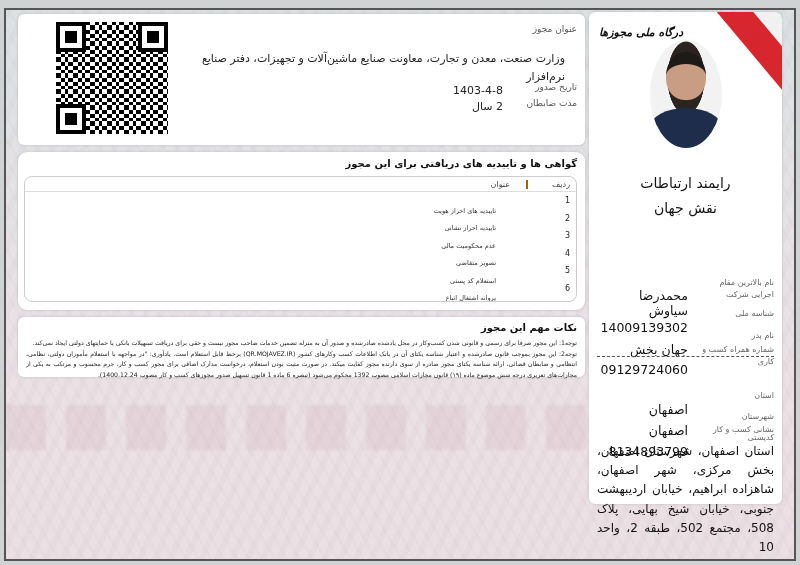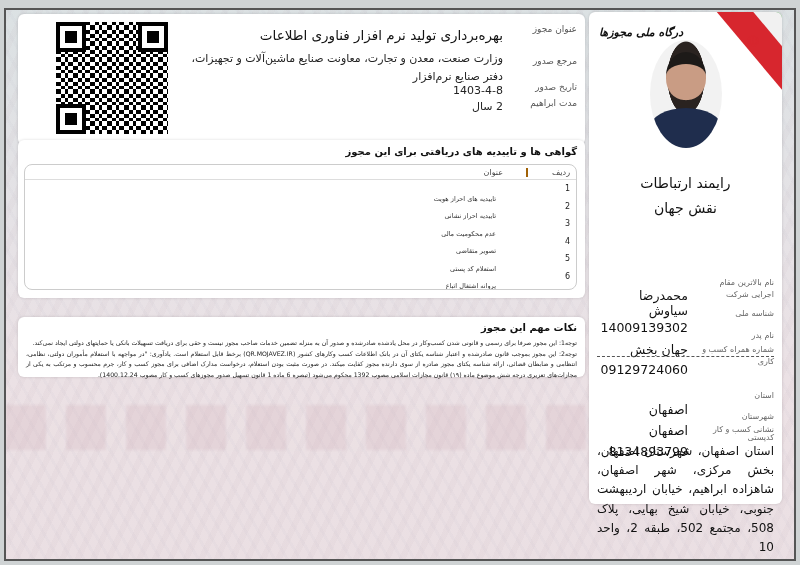--- a/index.html
+++ b/index.html
@@ -71,58 +71,56 @@
     background:
       repeating-linear-gradient(90deg, #000 0 5px, #fff 5px 9px, #000 9px 12px, #fff 12px 17px),
       repeating-linear-gradient(0deg, #000 0 4px, #fff 4px 8px, #000 8px 13px, #fff 13px 16px);
     background-blend-mode: difference;
   }
   .qr .finder { position:absolute; width: 30px; height: 30px; background:#fff; border: 4px solid #000; }
   .qr .finder::after { content:""; position:absolute; left:5px; top:5px; width:12px; height:12px; background:#000; }
   .qr .f1 { left: 0; top: 0; } .qr .f2 { right: 0; top: 0; } .qr .f3 { left: 0; bottom: 0; }
 
   
-  .certs { left: 18px; top: 140px; width: 567px; height: 158px; }
+  .certs { left: 18px; top: 152px; width: 567px; height: 158px; border-radius: 9px; }
   .certs h3 { position:absolute; right: 8px; top: 6px; font-size: 10px; font-weight: bold; color:#111; }
   .tbl { position:absolute; left: 6px; right: 8px; top: 24px; height: 126px; border: 1px solid #ccc; border-radius: 8px; overflow: hidden; }
   .tbl .thead { display: flex; height: 15px; border-bottom: 1px solid #ddd; align-items: center; font-size: 8px; color:#444; }
   .tbl .c1 { width: 48px; padding-right: 6px; text-align: right; }
   .tbl .c2 { flex: 1; padding-right: 8px; text-align: right; }
-  .tbl .thead .c2 { border-right: 2px solid #a16207; padding-right: 23px; }
+  .tbl .thead .c2 { border-right: 2px solid #a16207; padding-right: 16px; }
   .tbl .trow { display: flex; height: 17.5px; align-items: center; font-size: 6.5px; color:#333; }
   .tbl .trow .c1 { font-size: 8px; color:#222; }
   .tbl .trow .c2 { padding-right: 32px; margin-top: 20px; }
 
   
   .notes { left: 18px; top: 317px; width: 567px; height: 60px; }
   .notes h3 { position:absolute; right: 8px; top: 5px; font-size: 10px; font-weight: bold; color:#111; }
   .notes .txt { position:absolute; right: 8px; left: 8px; top: 21px; font-size: 6.2px; color:#222; line-height: 1.72; text-align: justify; }
 </style>
 </head>
 <body>
 
 <div class="frame">
   <div class="bg-band"></div>
 </div>
 
 <div class="card license">
   <div class="row" style="top:10px;">
     <span class="lbl">عنوان مجوز</span>
-    <span class="val title-val">بهره‌برداری تولید نرم افزار فناوری اطلاعات</span>
   </div>
   <div class="row" style="top:36px;">
-    <span class="lbl" style="padding-top:6px;">مرجع صدور</span>
     <span class="val">وزارت صنعت، معدن و تجارت، معاونت صنایع ماشین‌آلات و تجهیزات، دفتر صنایع نرم‌افزار</span>
   </div>
   <div class="row" style="top:68px;">
     <span class="lbl">تاریخ صدور</span>
     <span class="val">1403-4-8</span>
   </div>
   <div class="row" style="top:84px;">
-    <span class="lbl">مدت ابراهیم</span>
+    <span class="lbl">مدت ضابطان</span>
     <span class="val">2 سال</span>
   </div>
   <div class="qr">
     <div class="finder f1"></div>
     <div class="finder f2"></div>
     <div class="finder f3"></div>
   </div>
 </div>
 
 <div class="card certs">

